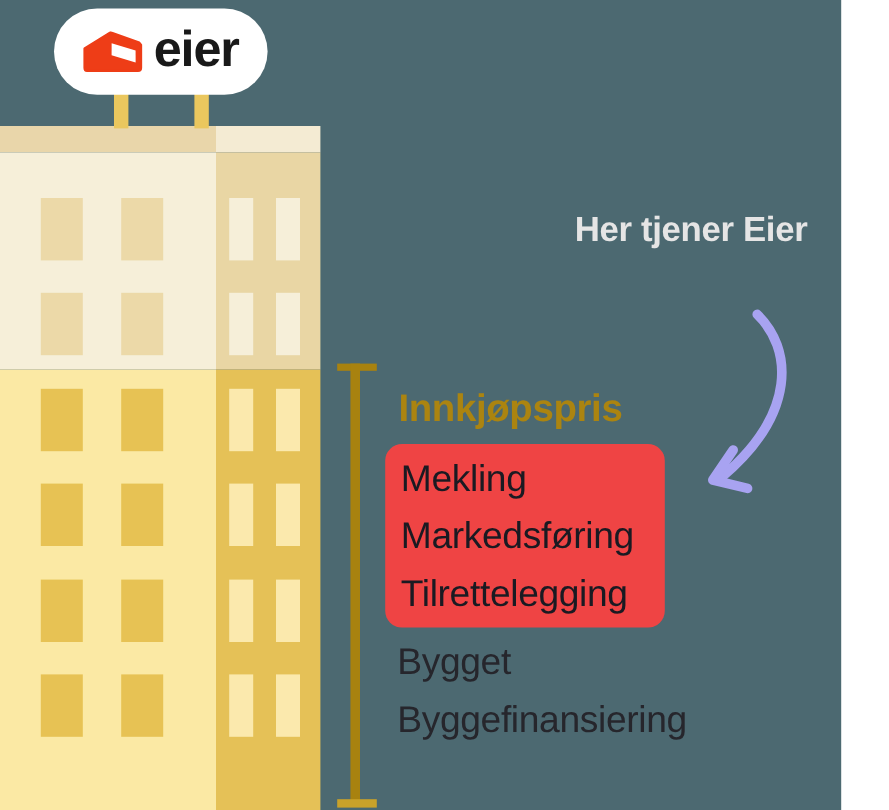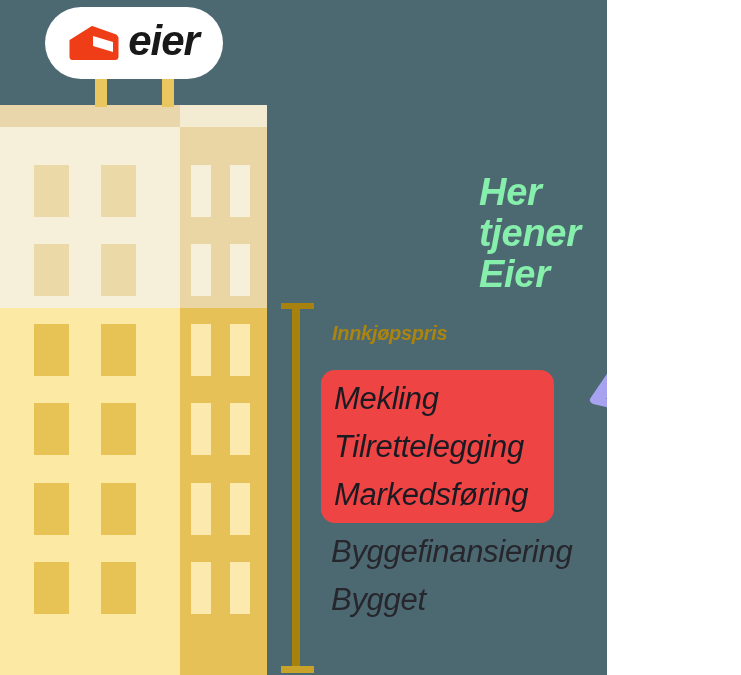--- a/index.html
+++ b/index.html
@@ -1,20 +1,19 @@
 <!DOCTYPE html>
 <html><head>
 <meta charset="utf-8">
 <style>
   html,body { margin:0; padding:0; }
   .stage {
-    position:relative; width:607px; height:675px;
+    position:relative; width:701px; height:675px;
     background:#4C6971; overflow:hidden;
     font-family:"Liberation Sans", sans-serif;
-    font-style:italic;
   }
   
   .building { position:absolute; left:0; top:105px; width:267px; height:570px; }
   .band-left  { position:absolute; left:0;   top:0; width:180px; height:22px; background:#E9D6AA; }
   .band-right { position:absolute; left:180px;top:0; width:87px;  height:22px; background:#F4EBD3; }
   .upper-left  { position:absolute; left:0;   top:22px; width:180px; height:181px; background:#F6EFD9; }
   .upper-right { position:absolute; left:180px;top:22px; width:87px;  height:181px; background:#E9D6A4; }
   .lower-left  { position:absolute; left:0;   top:203px; width:180px; height:367px; background:#FBE9A4; }
   .lower-right { position:absolute; left:180px;top:203px; width:87px;  height:367px; background:#E5C157; }
   .win { position:absolute; }
@@ -37,26 +36,26 @@
     letter-spacing:-1px; line-height:1; padding-bottom:4px;
   }
   
   .measure { position:absolute; left:281px; top:303px; width:33px; height:369px; }
   .measure .bar { position:absolute; left:11px; top:0; width:8px; height:369px; background:#A8820F; }
   .measure .cap-top    { position:absolute; left:0; top:0;    width:33px; height:6px; background:#A8820F; }
   .measure .cap-bottom { position:absolute; left:0; top:363px;width:33px; height:7px; background:#C9A22A; }
   
   .callout {
     position:absolute; left:479px; top:172px;
-    font-size:38px; font-weight:700; color:#86efac;
+    font-size:29px; font-weight:700; color:#e5e5e5;
     line-height:41px; letter-spacing:-0.3px;
   }
   .buy-label {
     position:absolute; left:332px; top:322px;
-    font-size:20px; font-weight:700; color:#AB8410; letter-spacing:-0.3px;
+    font-size:32px; font-weight:700; color:#AB8410; letter-spacing:-0.3px;
   }
   .services-box {
     position:absolute; left:321px; top:370px; width:233px; height:153px;
     background:#ef4444; border-radius:14px;
     display:flex; flex-direction:column; justify-content:center;
     padding-left:13px; box-sizing:border-box;
   }
   .service-item { font-size:31px; color:#1A1A22; line-height:48px; letter-spacing:-0.3px; }
   .cost-list { position:absolute; left:331px; top:528px; }
   .cost-item { font-size:31px; color:#26262C; line-height:48px; letter-spacing:-0.3px; }
@@ -130,22 +129,22 @@
     <svg width="112" height="166" viewBox="0 0 112 166">
       <path d="M66 14 C95 42 100 96 36 150" fill="none" stroke="#A8A3F1" stroke-width="8" stroke-linecap="round"></path>
       <path d="M46 127 L29 152 L58 159" fill="none" stroke="#A8A3F1" stroke-width="8" stroke-linecap="round" stroke-linejoin="round"></path>
     </svg>
   </div>
 
   <div class="buy-label">Innkjøpspris</div>
 
   <div class="services-box">
     <div class="service-item">Mekling</div>
+    <div class="service-item">Markedsføring</div>
     <div class="service-item">Tilrettelegging</div>
-    <div class="service-item">Markedsføring</div>
   </div>
 
   <div class="cost-list">
+    <div class="cost-item">Bygget</div>
     <div class="cost-item">Byggefinansiering</div>
-    <div class="cost-item">Bygget</div>
   </div>
 
 </div>
 
 </body></html>

